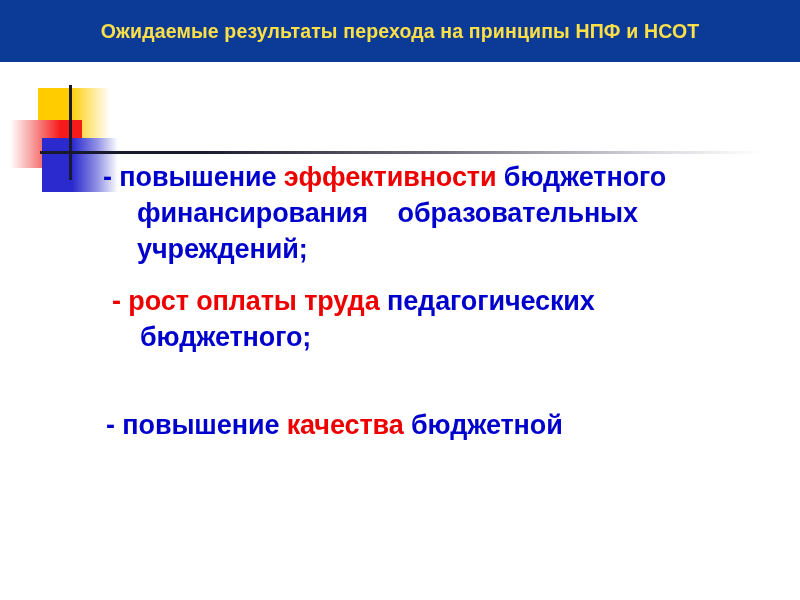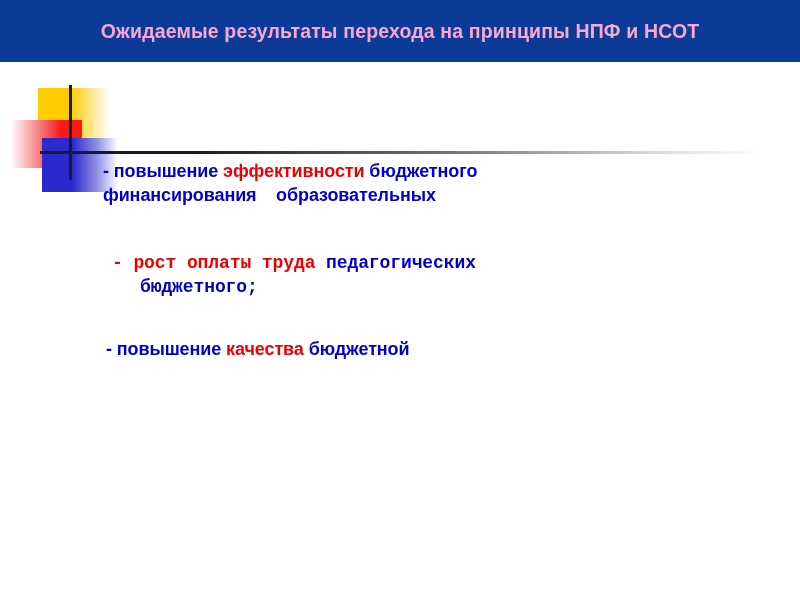--- a/index.html
+++ b/index.html
@@ -21,21 +21,21 @@
     left: 0;
     top: 0;
     width: 800px;
     height: 62px;
     background: #0b3b96;
     display: flex;
     align-items: center;
     justify-content: center;
   }
   .title-bar .title-text {
-    color: #f9a8d4;
+    color: #fde047;
     font-size: 19.5px;
     font-weight: bold;
     letter-spacing: 0.15px;
     white-space: nowrap;
     text-align: center;
   }
 
   
   .deco {
     position: absolute;
@@ -86,41 +86,41 @@
   }
 
   
   .content {
     position: absolute;
     left: 0;
     top: 160px;
     width: 800px;
   }
   .para {
-    font-size: 18px;
+    font-size: 27px;
     font-weight: bold;
     color: #0000CC;
     line-height: 1.33;
     letter-spacing: -0.1px;
   }
   .para .ln {
     display: block;
     white-space: pre;
   }
   .para .hl {
     color: #EE0000;
   }
   .para-1 { margin-left: 103px; }
   .para-1 .ln-2,
-  .para-1 .ln-3 { }
+  .para-1 .ln-3 { margin-left: 34px; }
 
-  .para-2 { margin-left: 112px; margin-top: 44px; font-family: Liberation Mono, monospace; }
+  .para-2 { margin-left: 112px; margin-top: 16px; }
   .para-2 .ln-2 { margin-left: 28px; }
 
-  .para-3 { margin-left: 106px; margin-top: 38px; }
+  .para-3 { margin-left: 106px; margin-top: 52px; }
   .para-3 .ln-2 { margin-left: 28px; }
 </style>
 </head>
 <body>
 
 <div class="title-bar">
   <span class="title-text">Ожидаемые результаты перехода на принципы НПФ и НСОТ</span>
 </div>
 
 <div class="deco">
@@ -129,20 +129,21 @@
   <div class="sq sq-blue"></div>
   <div class="line-v"></div>
   <div class="line-h"></div>
 </div>
 
 <div class="content">
 
   <div class="para para-1">
     <span class="ln ln-1"><span>- повышение </span><span class="hl">эффективности</span><span> бюджетного</span></span>
     <span class="ln ln-2">финансирования    образовательных</span>
+    <span class="ln ln-3">учреждений;</span>
   </div>
 
   <div class="para para-2">
     <span class="ln ln-1"><span class="hl">- рост оплаты труда</span><span> педагогических</span></span>
     <span class="ln ln-2">бюджетного;</span>
   </div>
 
   <div class="para para-3">
     <span class="ln ln-1"><span>- повышение </span><span class="hl">качества</span><span> бюджетной</span></span>
   </div>

